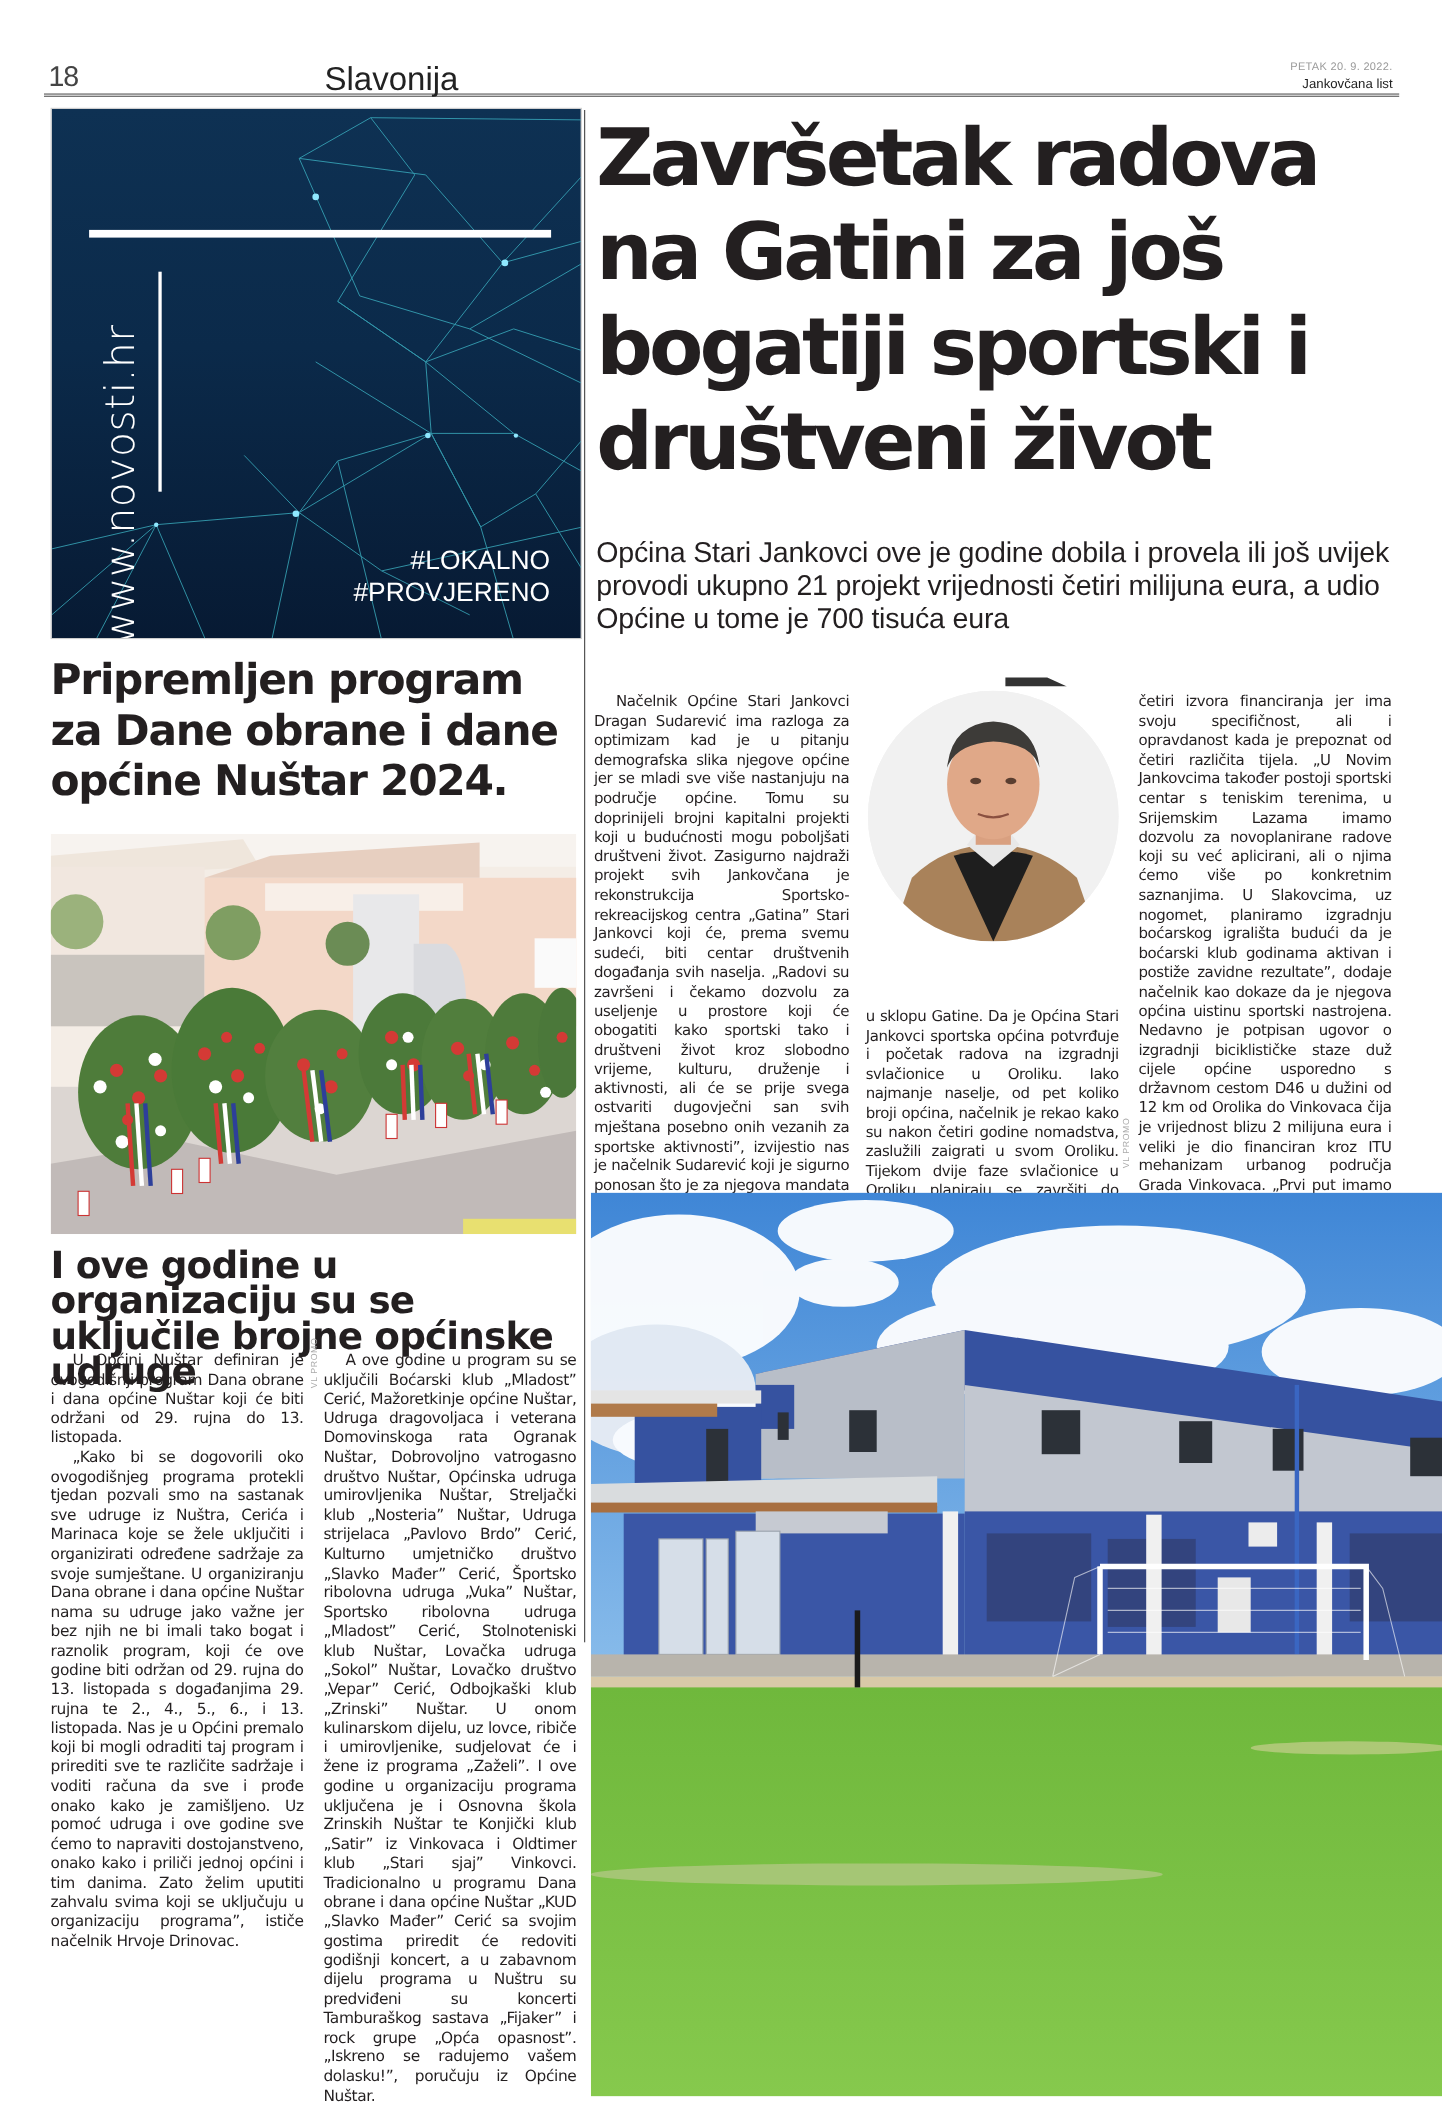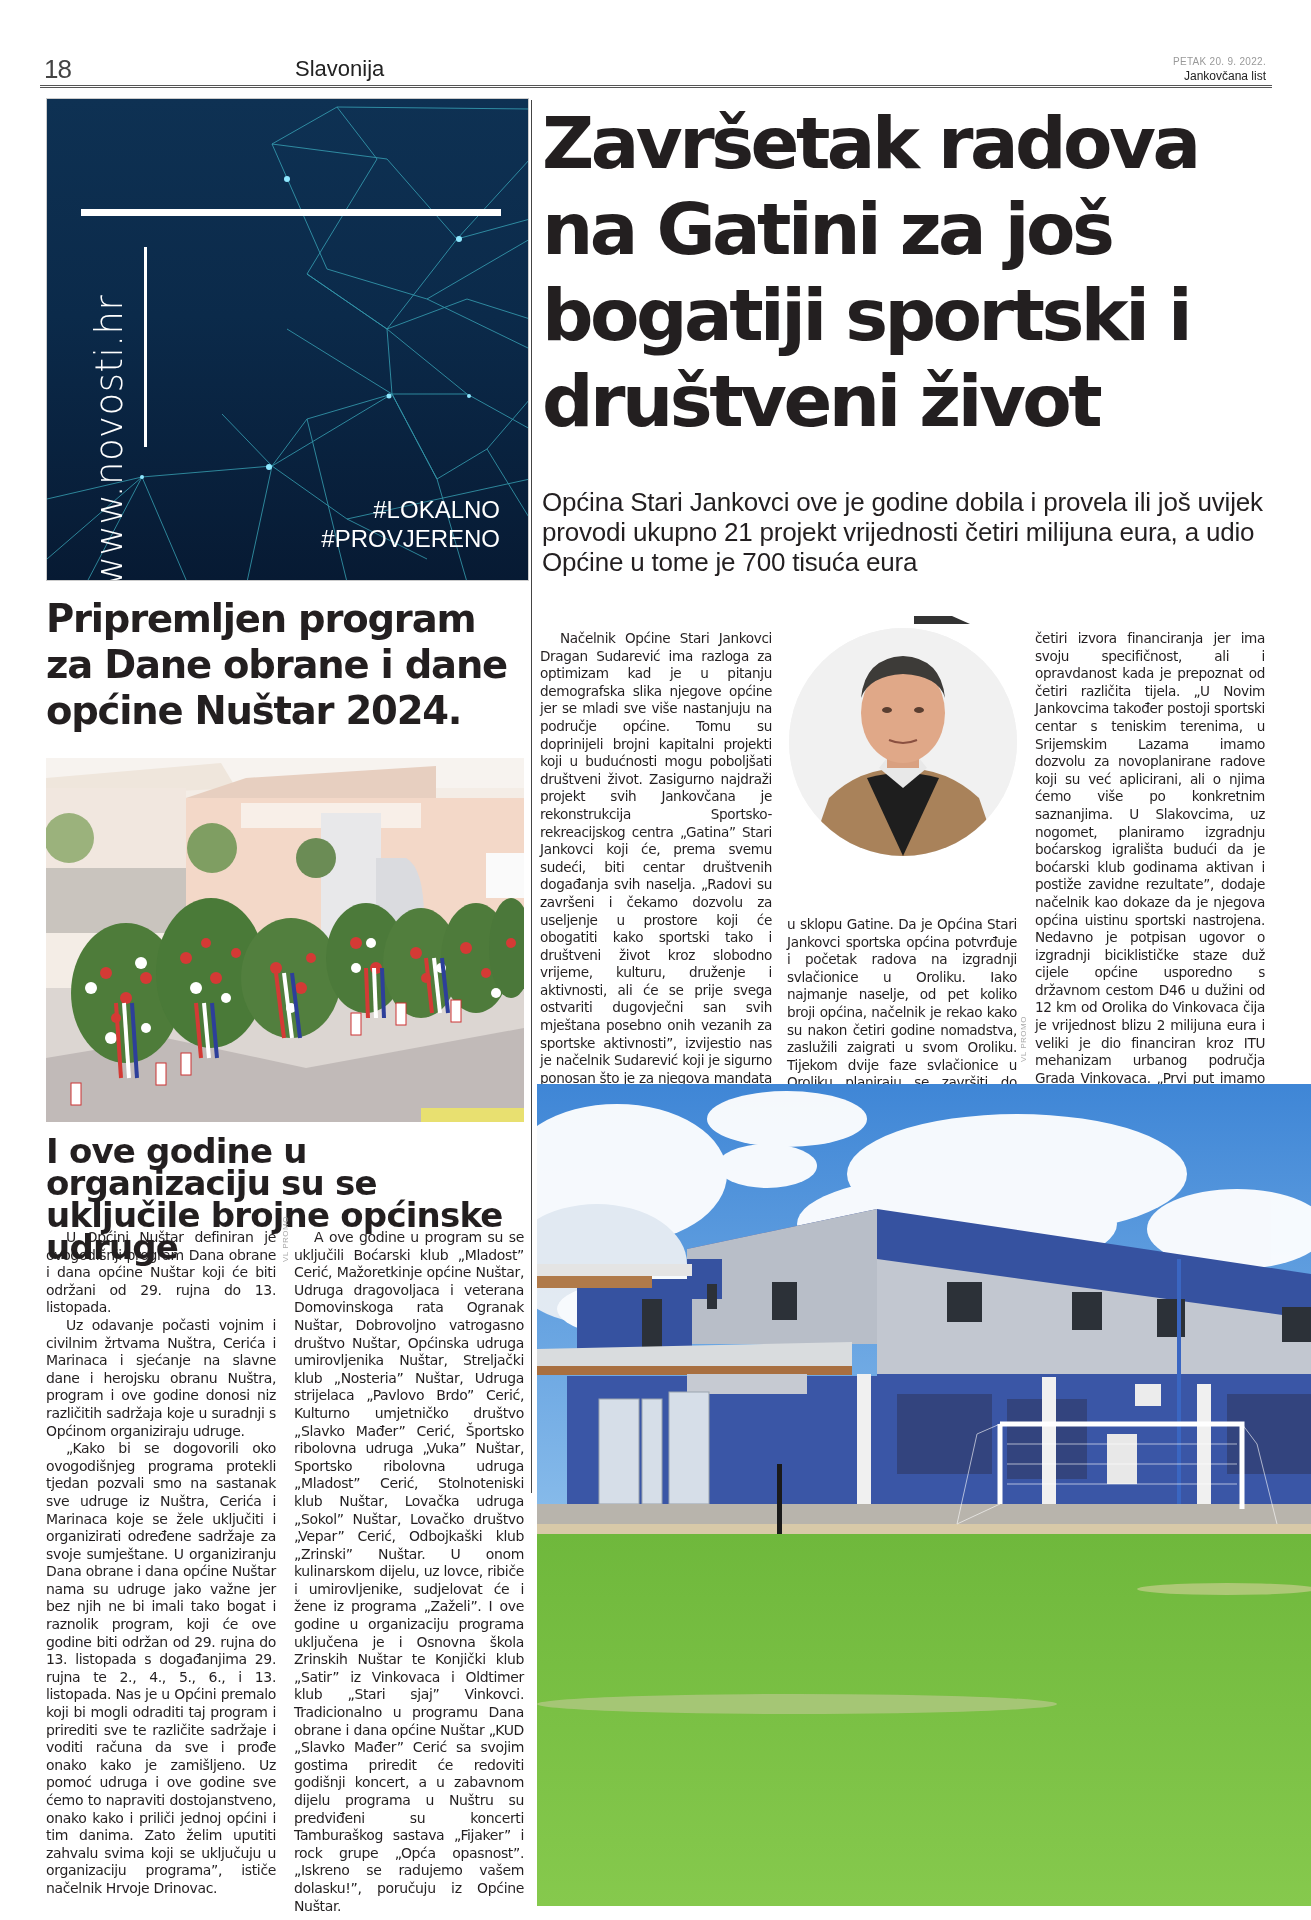--- a/index.html
+++ b/index.html
@@ -2,21 +2,21 @@
 <html><head>
 <meta charset="utf-8">
 <style>
   * { box-sizing: border-box; margin: 0; padding: 0; }
   html, body { width: 1311px; height: 1920px; background: #ffffff; overflow: hidden; }
   body { position: relative; font-family: "DejaVu Sans", sans-serif; color: #231f20; }
 
   
   .hdr { position: absolute; left: 40px; top: 36px; width: 1232px; height: 40px; border-bottom: 3px double #555; margin-top: 12px; }
   .hdr .pageno { position: absolute; left: 4px; top: 6px; font-family: "Liberation Sans", sans-serif; font-size: 26px; font-weight: 300; color: #444; letter-spacing: -1px; }
-  .hdr .section { position: absolute; left: 255px; top: 8px; font-family: "Liberation Sans", sans-serif; font-size: 22px; color: #222; }
+  .hdr .section { position: absolute; left: 255px; top: 8px; font-family: "Liberation Sans", sans-serif; font-size: 30px; color: #222; }
   .hdr .date { position: absolute; right: 6px; top: 8px; font-family: "Liberation Sans", sans-serif; font-size: 10px; color: #999; letter-spacing: 0.3px; }
   .hdr .paper { position: absolute; right: 6px; top: 21px; font-family: "Liberation Sans", sans-serif; font-size: 12px; color: #222; }
 
   
   .vdiv { position: absolute; left: 531px; top: 100px; width: 1px; height: 1393px; background: #444; }
 
   
   .promo { position: absolute; left: 46px; top: 98px; width: 483px; height: 483px; overflow: hidden;
            background: linear-gradient(180deg, #0e3153 0%, #0b2a4a 45%, #071a33 100%); border: 1px solid #ccc; }
   .promo svg.net { position: absolute; left: 0; top: 0; width: 483px; height: 483px; }
@@ -198,21 +198,20 @@
         <rect x="405" y="242" width="10" height="22"></rect>
     </g>
     <rect x="375" y="350" width="103" height="14" fill="#e8e070"></rect>
   </svg>
 </div>
 
 <h3 class="l-sub">I ove godine u organizaciju su se uključile brojne općinske udruge</h3>
 
 <div class="l-col l-col1">
   <p>U Općini Nuštar definiran je ovogodišnji program Dana obrane i dana općine Nuštar koji će biti održani od 29. rujna do 13. listopada.</p>
-  <p>Uz odavanje počasti vojnim i civilnim žrtvama Nuštra, Cerića i Marinaca i sjećanje na slavne dane i herojsku obranu Nuštra, program i ove godine donosi niz različitih sadržaja koje u suradnji s Općinom organiziraju udruge.</p>
   <p>„Kako bi se dogovorili oko ovogodišnjeg programa protekli tjedan pozvali smo na sastanak sve udruge iz Nuštra, Cerića i Marinaca koje se žele uključiti i organizirati određene sadržaje za svoje sumještane. U organiziranju Dana obrane i dana općine Nuštar nama su udruge jako važne jer bez njih ne bi imali tako bogat i raznolik program, koji će ove godine biti održan od 29. rujna do 13. listopada s događanjima 29. rujna te 2., 4., 5., 6., i 13. listopada. Nas je u Općini premalo koji bi mogli odraditi taj program i prirediti sve te različite sadržaje i voditi računa da sve i prođe onako kako je zamišljeno. Uz pomoć udruga i ove godine sve ćemo to napraviti dostojanstveno, onako kako i priliči jednoj općini i tim danima. Zato želim uputiti zahvalu svima koji se uključuju u organizaciju programa”, ističe načelnik Hrvoje Drinovac.</p>
 </div>
 <span class="vlp" style="left:281px; top:1262px;">VL PROMO</span>
 <div class="l-col l-col2">
   <p>A ove godine u program su se uključili Boćarski klub „Mladost” Cerić, Mažoretkinje općine Nuštar, Udruga dragovoljaca i veterana Domovinskoga rata Ogranak Nuštar, Dobrovoljno vatrogasno društvo Nuštar, Općinska udruga umirovljenika Nuštar, Streljački klub „Nosteria” Nuštar, Udruga strijelaca „Pavlovo Brdo” Cerić, Kulturno umjetničko društvo „Slavko Mađer” Cerić, Športsko ribolovna udruga „Vuka” Nuštar, Sportsko ribolovna udruga „Mladost” Cerić, Stolnoteniski klub Nuštar, Lovačka udruga „Sokol” Nuštar, Lovačko društvo „Vepar” Cerić, Odbojkaški klub „Zrinski” Nuštar. U onom kulinarskom dijelu, uz lovce, ribiče i umirovljenike, sudjelovat će i žene iz programa „Zaželi”. I ove godine u organizaciju programa uključena je i Osnovna škola Zrinskih Nuštar te Konjički klub „Satir” iz Vinkovaca i Oldtimer klub „Stari sjaj” Vinkovci. Tradicionalno u programu Dana obrane i dana općine Nuštar „KUD „Slavko Mađer” Cerić sa svojim gostima priredit će redoviti godišnji koncert, a u zabavnom dijelu programa u Nuštru su predviđeni su koncerti Tamburaškog sastava „Fijaker” i rock grupe „Opća opasnost”. „Iskreno se radujemo vašem dolasku!”, poručuju iz Općine Nuštar.</p>
 </div>
 
 <h1 class="r-head">Završetak radova na Gatini za još bogatiji sportski i društveni život</h1>
 <p class="r-deck">Općina Stari Jankovci ove je godine dobila i provela ili još uvijek provodi ukupno 21 projekt vrijednosti četiri milijuna  eura, a udio Općine u tome je 700 tisuća eura</p>
 

